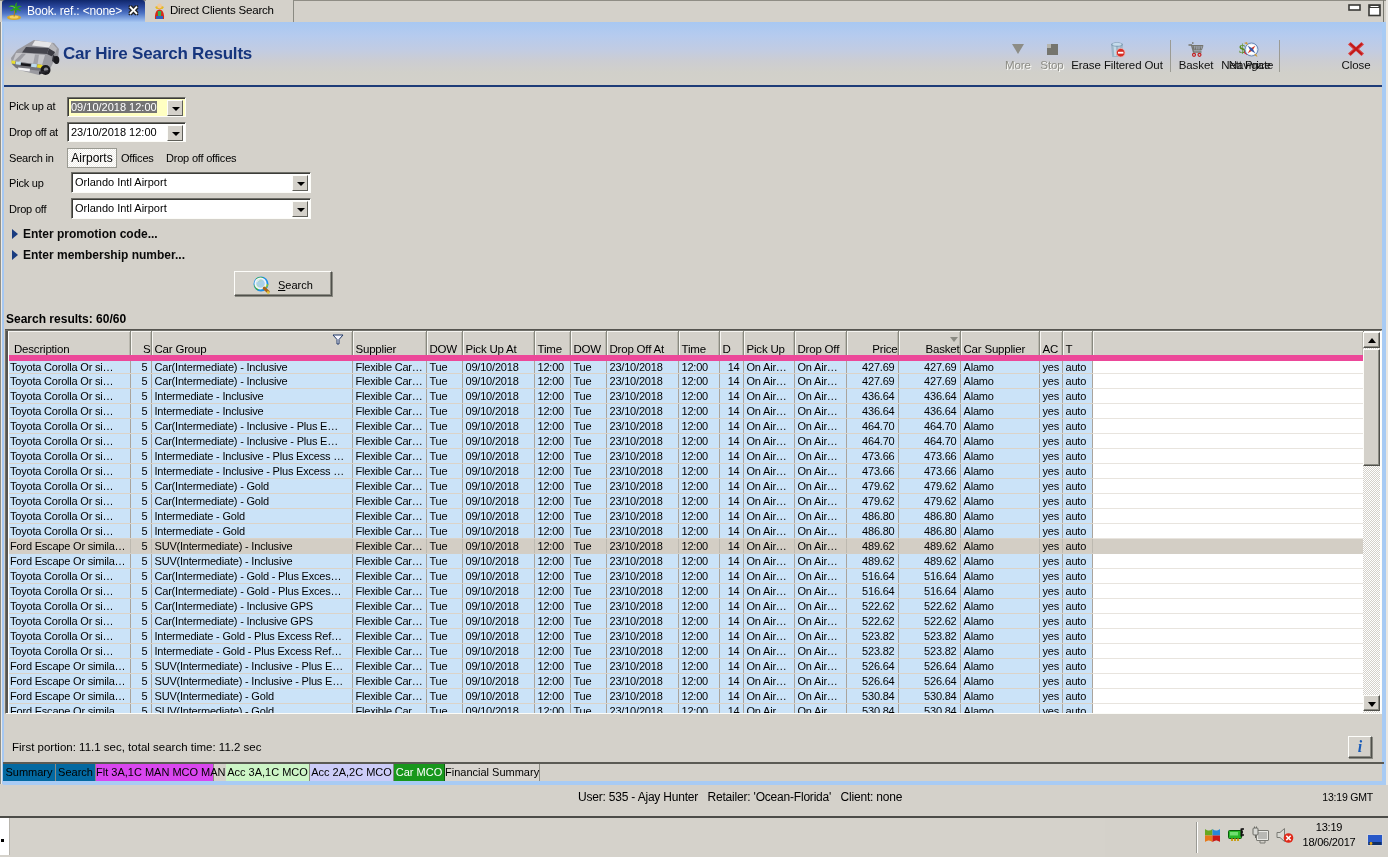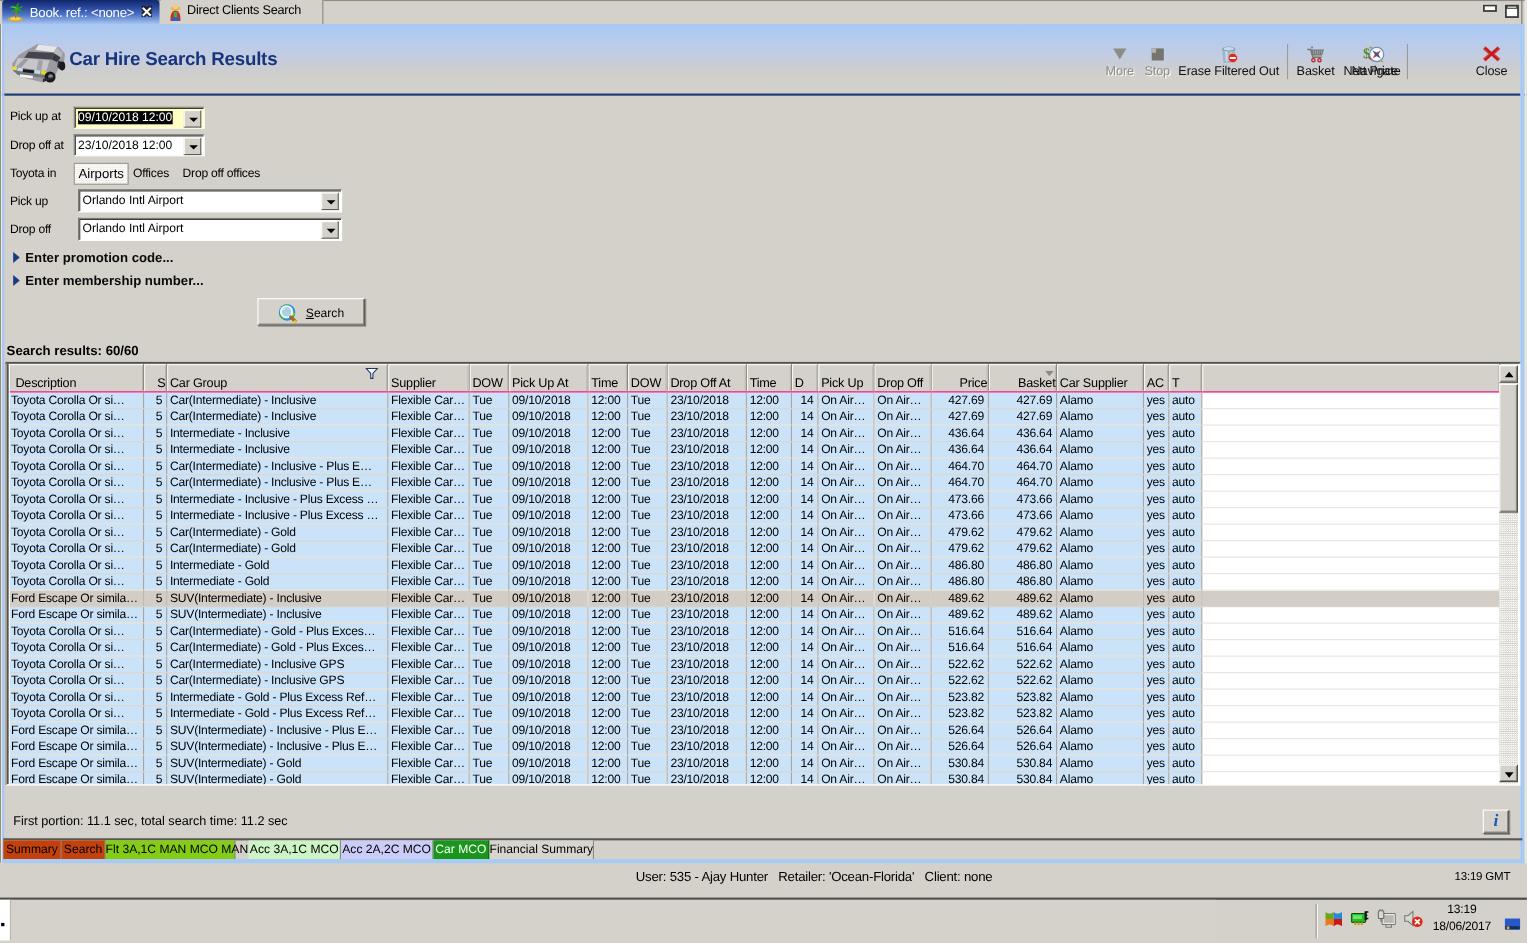--- a/index.html
+++ b/index.html
@@ -43,21 +43,21 @@
   border-left:4px solid transparent; border-right:4px solid transparent; border-top:4px solid #000; }
 .exp { position:absolute; font-size:12px; font-weight:bold; color:#0a0a0a; }
 .exp .tri { position:absolute; left:-11px; top:2px; width:0; height:0;
   border-top:5px solid transparent; border-bottom:5px solid transparent; border-left:6px solid #1a3c80; }
 
 #res { position:absolute; left:5px; top:330px; width:1377px; height:384px; background:#fff;
   border-top:1px solid #6f6f69; border-left:1px solid #6f6f69;
   border-bottom:1px solid #fcfcf8; border-right:1px solid #fcfcf8; overflow:hidden; }
 #grid { border-collapse:collapse; table-layout:fixed; width:1358px; font-size:11px; letter-spacing:-0.2px; }
 #grid th { height:17px; background:#d4d1ca; font-weight:normal; font-size:11.5px; text-align:left;
-  padding:12px 0 0 3px; border-right:1px solid #89897f; border-bottom:2px solid #ec4899;
+  padding:12px 0 0 3px; border-right:1px solid #89897f; border-bottom:6px solid #ec4899;
   box-shadow:inset 1px 1px 0 #f6f5f1, inset -1px 0 0 #b9b7ae; overflow:hidden; white-space:nowrap;
   position:relative;margin-top:28px; }
 #grid td:first-child, #grid th:first-child { padding-left:4px; }
 #grid td { height:15px; background:#cbe3f8; padding:0 3px 0 3px;
   border-right:1px solid #aaa49c; border-bottom:1px solid #dbd3c8;
   overflow:hidden; white-space:nowrap; }
 #grid td.r, #grid th.r { text-align:right; }
 #grid td.w { background:#fff; border-right:none; border-bottom:1px solid #e8e4de; }
 #grid tr.sel td { background:#d3cec5; border-bottom-color:#d3cec5; border-right-color:#bdb9b0; }
 #grid tr.sel td.w { background:#d3cec5; }
@@ -72,21 +72,21 @@
 .sbtn:after { content:""; position:absolute; left:4px; width:0; height:0;
   border-left:4px solid transparent; border-right:4px solid transparent; }
 #sbup:after { top:5px; border-bottom:5px solid #000; }
 #sbdn:after { top:6px; border-top:5px solid #000; }
 #sbthumb { position:absolute; left:0; top:17px; width:17px; height:117px; background:#d4d1ca;
   border-top:1px solid #fdfdfa; border-left:1px solid #fdfdfa;
   border-bottom:1px solid #50504b; border-right:1px solid #50504b;
   box-shadow:inset -1px -1px 0 #8b8b83; }
 
 #btabs { position:absolute; left:3px; top:764px; width:1382px; height:17px; }
-.btab { position:absolute; top:0; height:17px; font-size:11px; color:#000; background:#c2410c;
+.btab { position:absolute; top:0; height:17px; font-size:11px; color:#000; background:#0369a1;
   border-right:1px solid #8a8a82; text-align:center; line-height:16px; white-space:nowrap; }
 #bluestrip { position:absolute; left:3px; top:781px; width:1383px; height:4px; background:#a8cbf4; }
 #statusline { position:absolute; left:0; top:785px; width:1388px; height:31px; background:#d4d1ca; }
 
 #taskline { position:absolute; left:0; top:816px; width:1388px; height:2px; background:#4c4c48; }
 #taskbar { position:absolute; left:0; top:818px; width:1105px; height:39px; background:#d5d2cb; }
 </style>
 </head>
 <body>
 
@@ -211,29 +211,29 @@
 </div>
 
 <div class="abs" style="left:0;top:22px;width:1px;height:762px;background:#8f8f89"></div>
 <div class="abs" style="left:1px;top:22px;width:1px;height:762px;background:#eceae5"></div>
 <div class="abs" style="left:2px;top:22px;width:2px;height:762px;background:#a6c8f2"></div>
 <div class="abs" style="left:1382px;top:22px;width:4px;height:762px;background:#a8cbf4"></div>
 <div class="abs" style="left:1386px;top:0px;width:2px;height:785px;background:#e9e7e2"></div>
 
 <div class="lbl" style="left:9px;top:100px">Pick up at</div>
 <div class="field" style="left:67px;top:97px;width:119px;background:#ffffc2">
-  <span class="val"><span style="background:#000000;color:#fff">09/10/2018 12:00</span></span>
+  <span class="val"><span style="background:#737373;color:#fff">09/10/2018 12:00</span></span>
   <div class="ddbtn" style="right:2px"></div>
 </div>
 <div class="lbl" style="left:9px;top:126px">Drop off at</div>
 <div class="field" style="left:67px;top:122px;width:119px">
   <span class="val">23/10/2018 12:00</span>
   <div class="ddbtn" style="right:2px"></div>
 </div>
-<div class="lbl" style="left:9px;top:152px">Toyota in</div>
+<div class="lbl" style="left:9px;top:152px">Search in</div>
 <div class="abs" style="left:67px;top:148px;width:50px;height:20px;border:1px solid #9a9a92;
   background-image:conic-gradient(#fff 25%, #efede7 0 50%, #fff 0 75%, #efede7 0);background-size:2px 2px;
   font-size:12px;text-align:center;line-height:19px">Airports</div>
 <div class="lbl" style="left:121px;top:152px">Offices</div>
 <div class="lbl" style="left:166px;top:152px">Drop off offices</div>
 <div class="lbl" style="left:9px;top:177px">Pick up</div>
 <div class="field" style="left:71px;top:172px;width:240px;height:21px">
   <span class="val">Orlando Intl Airport</span>
   <div class="ddbtn" style="right:2px;top:2px"></div>
 </div>
@@ -851,21 +851,21 @@
 <div class="abs" style="left:1348px;top:736px;width:24px;height:22px;background:#d4d1ca;
   border-top:1px solid #fdfdfa;border-left:1px solid #fdfdfa;border-bottom:1px solid #50504b;border-right:1px solid #50504b;
   box-shadow:inset -1px -1px 0 #8b8b83, 1px 1px 0 #8b8b83;text-align:center">
   <span style="font-family:'Liberation Serif',serif;font-style:italic;font-weight:bold;font-size:16px;color:#1a5cb8;line-height:20px">i</span>
 </div>
 
 <div class="abs" style="left:3px;top:762px;width:1381px;height:2px;background:#5a5a54"></div>
 <div id="btabs">
   <div class="btab" style="left:0;width:53px">Summary</div>
   <div class="btab" style="left:53px;width:40px">Search</div>
-  <div class="btab" style="left:93px;width:118px;background:#84cc16">Flt 3A,1C MAN MCO MAN</div>
+  <div class="btab" style="left:93px;width:118px;background:#d946ef">Flt 3A,1C MAN MCO MAN</div>
   <div class="btab" style="left:223px;width:84px;background:#ccf4c6">Acc 3A,1C MCO</div>
   <div class="btab" style="left:307px;width:84px;background:#ccccf8">Acc 2A,2C MCO</div>
   <div class="btab" style="left:391px;width:51px;background:#18971c;color:#fff;border-right:1px solid #0d5c10">Car MCO</div>
   <div class="btab" style="left:442px;width:95px;background:#d8d5cf">Financial Summary</div>
 </div>
 <div id="bluestrip"></div>
 <div id="statusline">
   <span class="abs" style="left:578px;top:5px;font-size:12px;letter-spacing:-0.2px;white-space:nowrap">User: 535 - Ajay Hunter&nbsp;&nbsp;&nbsp;Retailer: 'Ocean-Florida'&nbsp;&nbsp;&nbsp;Client: none</span>
   <span class="abs" style="right:15px;top:6px;font-size:10.5px;letter-spacing:-0.2px;white-space:nowrap">13:19 GMT</span>
 </div>

